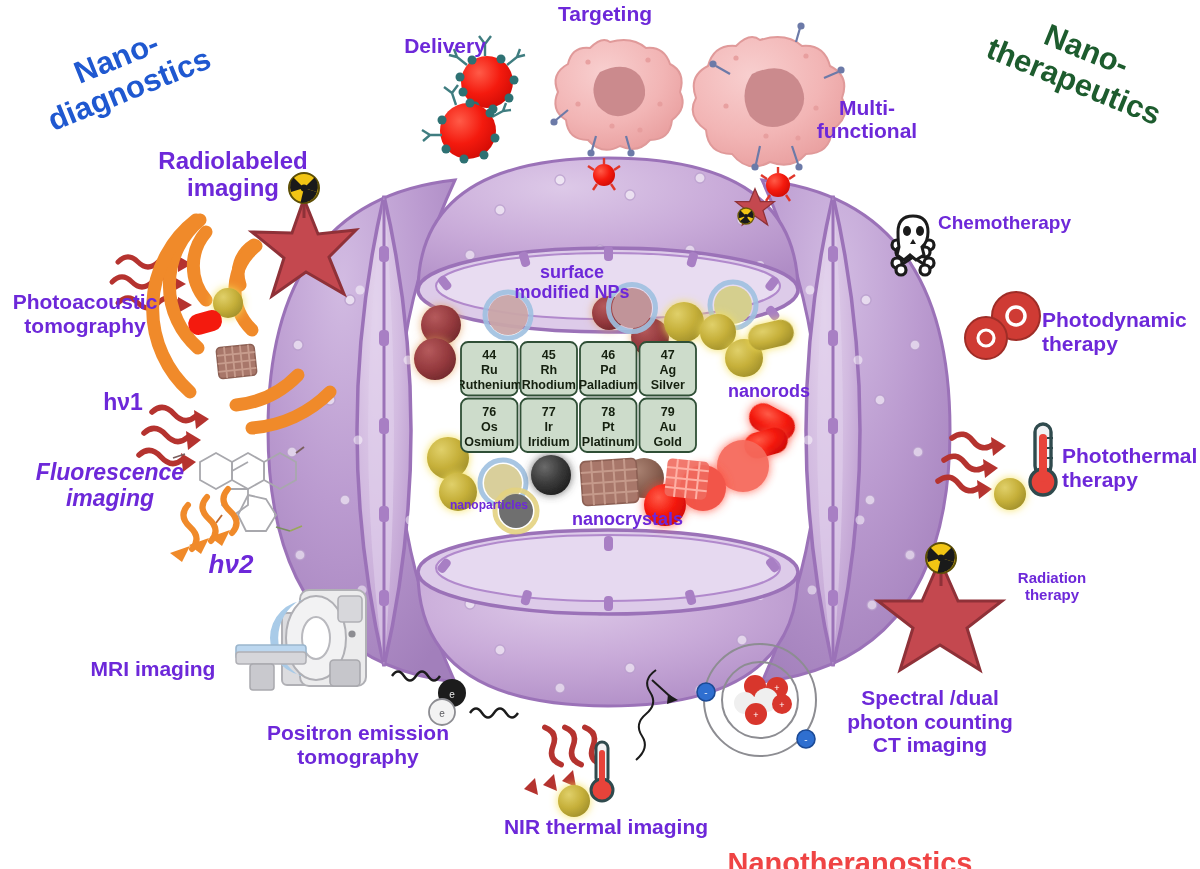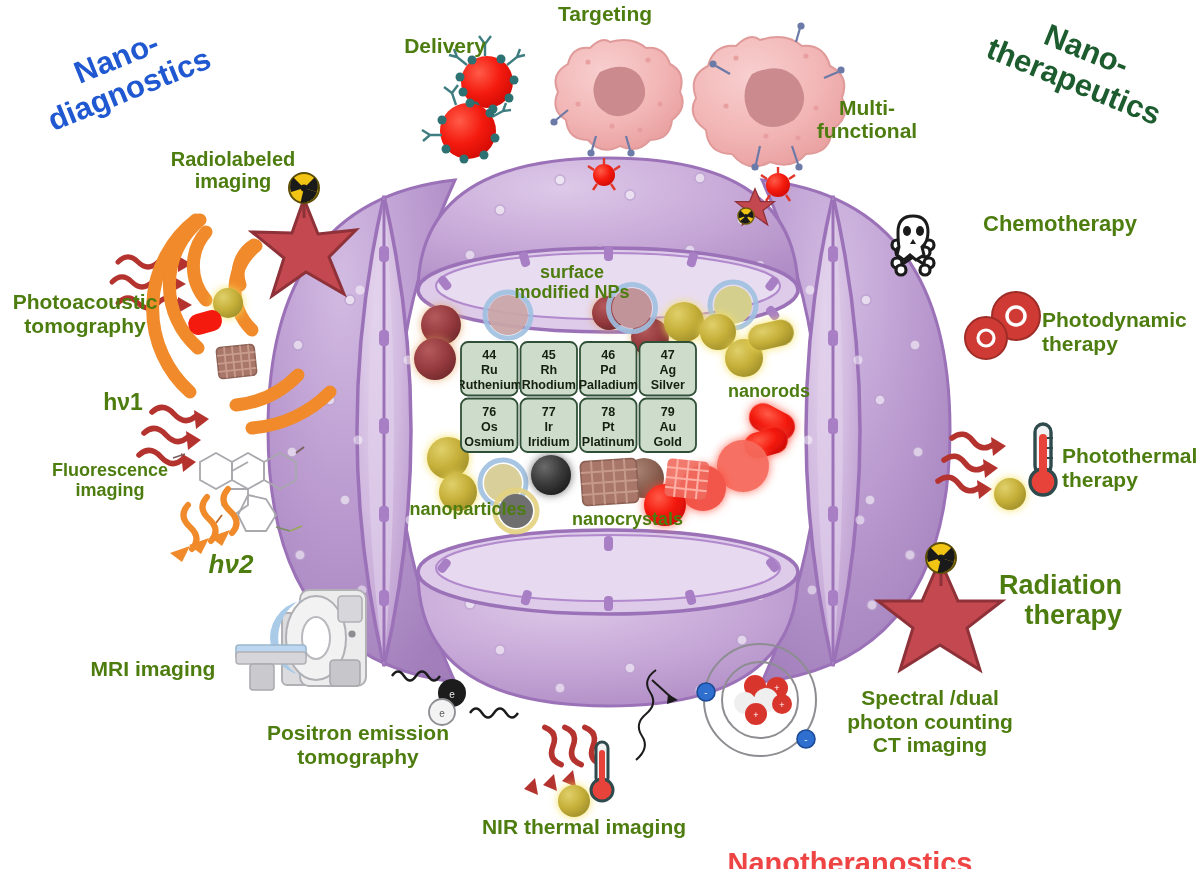--- a/index.html
+++ b/index.html
@@ -1,19 +1,19 @@
 <!DOCTYPE html>
 <html><head>
 <meta charset="utf-8">
 <style>
   html,body{margin:0;padding:0;background:#ffffff;}
   body{width:1200px;height:869px;overflow:hidden;
        font-family:"Liberation Sans","DejaVu Sans",sans-serif;color:#111;}
   #stage{position:relative;width:1200px;height:869px;background:#fff;}
-  .lbl{position:absolute;font-weight:bold;color:#4d7c0f;line-height:1.12;text-align:center;}
+  .lbl{position:absolute;font-weight:bold;color:#6d28d9;line-height:1.12;text-align:center;}
   .corner{position:absolute;font-weight:bold;line-height:1.1;text-align:center;}
   svg{display:block;}
   #art{position:absolute;left:0;top:0;width:1200px;height:869px;}
   .nolabel{pointer-events:none;}
 </style>
 </head>
 <body>
 
 <div id="stage">
 
@@ -737,91 +737,91 @@
 
 <div class="lbl" style="left:535px;top:2px;width:140px;font-size:21px;">
   <span>Targeting</span>
 </div>
 
 <div class="lbl" style="left:812px;top:72px;width:110px;font-size:21px;white-space:pre-line;">
   <span style="white-space:pre-line;">Multi-
 functional</span>
 </div>
 
-<div class="lbl" style="left:158px;top:148px;width:150px;font-size:20px;">
+<div class="lbl" style="left:158px;top:148px;width:150px;font-size:24px;">
   <span style="white-space:pre-line;">Radiolabeled
 imaging</span>
 </div>
 
 <div class="lbl" style="left:0px;top:290px;width:170px;font-size:21px;">
   <span style="white-space:pre-line;">Photoacoustic
 tomography</span>
 </div>
 
 <div class="lbl" style="left:88px;top:390px;width:70px;font-size:23px;">
   <span>hν1</span>
 </div>
 
-<div class="lbl" style="left:30px;top:460px;width:160px;font-size:18px;">
+<div class="lbl" style="left:30px;top:460px;width:160px;font-size:23px;font-style:italic;">
   <span style="white-space:pre-line;">Fluorescence
 imaging</span>
 </div>
 
 <div class="lbl" style="left:196px;top:550px;width:70px;font-size:26px;font-style:italic;">
   <span>hν2</span>
 </div>
 
 <div class="lbl" style="left:78px;top:657px;width:150px;font-size:21px;">
   <span>MRI imaging</span>
 </div>
 
 <div class="lbl" style="left:258px;top:721px;width:200px;font-size:21px;">
   <span style="white-space:pre-line;">Positron emission
 tomography</span>
 </div>
 
-<div class="lbl" style="left:938px;top:212px;width:170px;font-size:22px;text-align:left;margin-left:45px;">
+<div class="lbl" style="left:938px;top:212px;width:170px;font-size:19px;text-align:left;">
   <span>Chemotherapy</span>
 </div>
 
 <div class="lbl" style="left:1042px;top:308px;width:150px;font-size:21px;text-align:left;">
   <span style="white-space:pre-line;">Photodynamic
 therapy</span>
 </div>
 
 <div class="lbl" style="left:1062px;top:444px;width:140px;font-size:21px;text-align:left;">
   <span style="white-space:pre-line;">Photothermal
 therapy</span>
 </div>
 
-<div class="lbl" style="left:982px;top:570px;width:140px;font-size:27px;text-align:right;">
+<div class="lbl" style="left:982px;top:570px;width:140px;font-size:15px;text-align:center;">
   <span style="white-space:pre-line;">Radiation
 therapy</span>
 </div>
 
-<div class="lbl" style="left:464px;top:815px;width:240px;font-size:21px;">
+<div class="lbl" style="left:486px;top:815px;width:240px;font-size:21px;">
   <span>NIR thermal imaging</span>
 </div>
 
 <div class="lbl" style="left:840px;top:686px;width:180px;font-size:21px;">
   <span style="white-space:pre-line;">Spectral /dual
 photon counting
 CT imaging</span>
 </div>
 
 <div class="lbl" style="left:492px;top:262px;width:160px;font-size:18px;">
   <span style="white-space:pre-line;">surface
 modified NPs</span>
 </div>
 
 <div class="lbl" style="left:728px;top:381px;width:110px;font-size:18px;text-align:left;">
   <span>nanorods</span>
 </div>
 
-<div class="lbl" style="left:408px;top:499px;width:120px;font-size:18px;text-align:center;">
+<div class="lbl" style="left:408px;top:499px;width:120px;font-size:12px;text-align:right;">
   <span>nanoparticles</span>
 </div>
 
 <div class="lbl" style="left:572px;top:509px;width:130px;font-size:18px;text-align:left;">
   <span>nanocrystals</span>
 </div>
 
 </div>
 
 </body></html>

